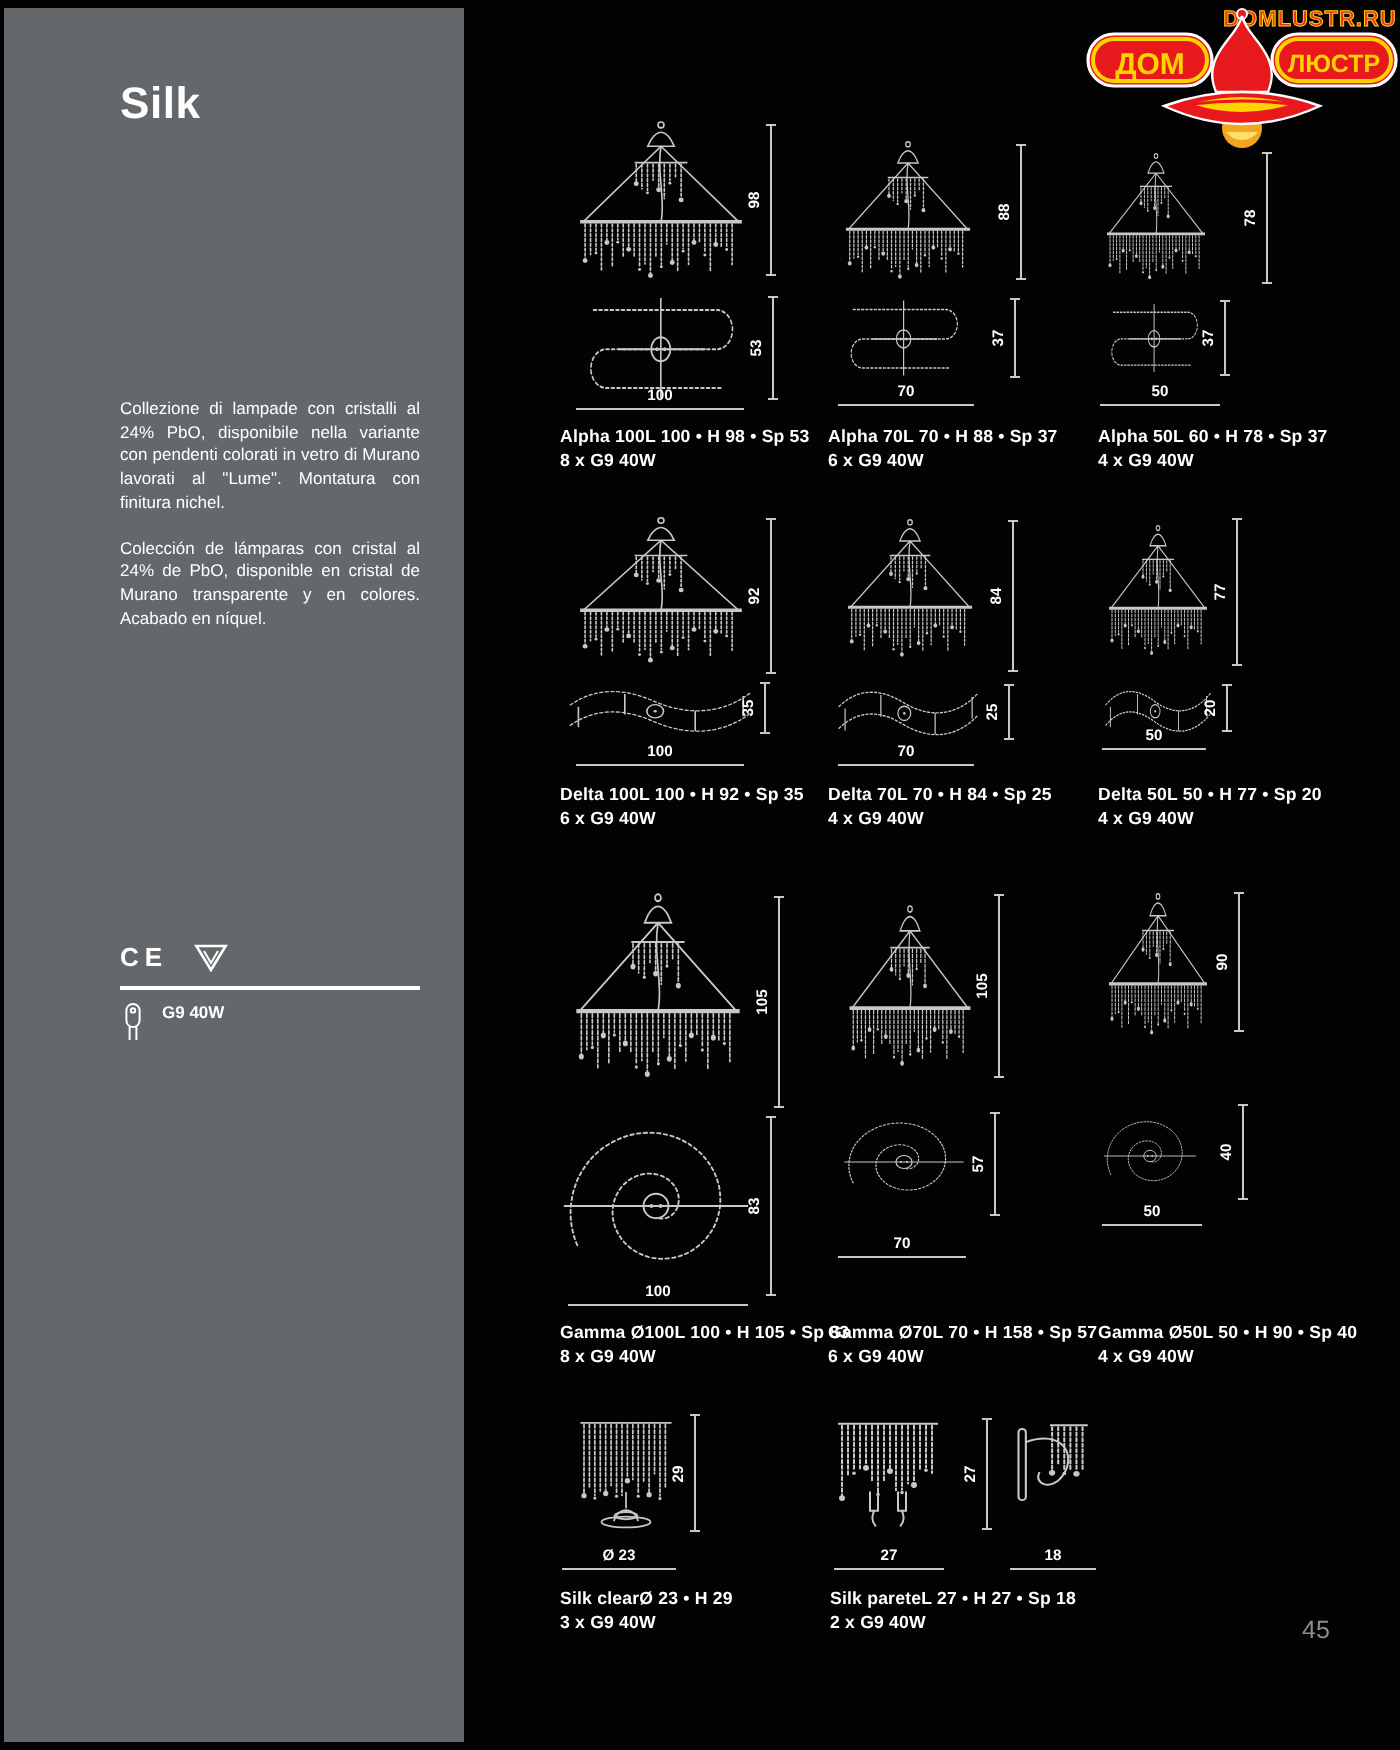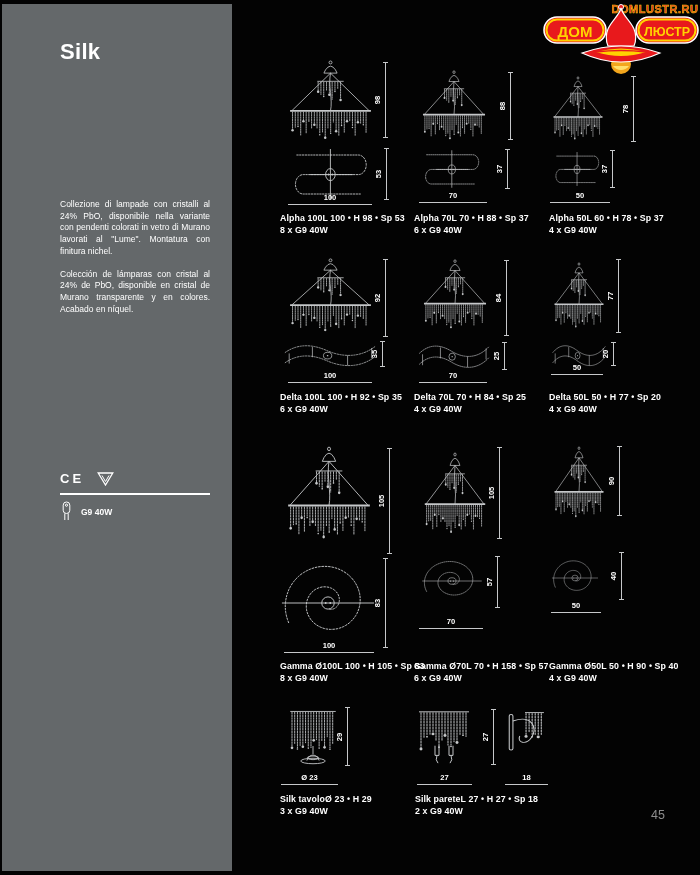--- a/index.html
+++ b/index.html
@@ -7,21 +7,21 @@
   body{font-family:"Liberation Sans",sans-serif}
   .page{position:relative;width:700px;height:875px;background:#030303;overflow:hidden}
   
   .sidebar{position:absolute;left:2px;top:4px;width:230px;height:867px;background:#64686a}
   .side-title{position:absolute;left:58px;top:35px;font-size:22px;font-weight:bold;color:#fff;letter-spacing:.3px}
   .side-text{position:absolute;left:58px;top:195px;width:150px;color:#fff}
   .side-text p{font-size:8.5px;line-height:11.7px;text-align:justify;white-space:pre-line;margin-bottom:11px}
   .cert-row{position:absolute;left:58px;top:467px;display:flex;align-items:center;gap:13px}
   .ce-text{font-size:13px;font-weight:bold;color:#fff;letter-spacing:3px}
   .divider{position:absolute;left:58px;top:489px;width:150px;height:2px;background:#fff}
-  .lamp-row{position:absolute;left:59px;top:497px;display:flex;align-items:center;gap:9px}
+  .lamp-row{position:absolute;left:59px;top:497px;display:flex;align-items:flex-start;gap:9px}
   .lamp-label{font-size:8.5px;font-weight:bold;color:#fff}
   
   .fig{position:absolute;overflow:visible}
   .vdim{position:absolute;width:1px;background:#c6c8ca}
   .vdim::before,.vdim::after{content:"";position:absolute;left:-2px;width:5px;height:1px;background:#c6c8ca}
   .vdim::before{top:0}.vdim::after{bottom:0}
   .vdim span{position:absolute;left:-8px;top:50%;transform:translate(-50%,-50%) rotate(-90deg);font-size:7.6px;font-weight:bold;color:#fff;white-space:nowrap}
   .hdim{position:absolute;height:13px;border-bottom:1px solid #c6c8ca;text-align:center}
   .hdim span{display:block;font-size:7.6px;font-weight:bold;color:#fff;line-height:11px}
   .caption{position:absolute;color:#fff;white-space:nowrap}
@@ -441,21 +441,21 @@
     <svg class="fig" style="left:285px;top:706px;width:56px;height:60px">
         <use href="#sv-tavolo"></use>
       </svg>
     <div class="vdim" style="left:347px;top:707px;height:59px">
         <span>29</span>
       </div>
     <div class="hdim" style="left:281px;top:772px;width:57px">
         <span>Ø 23</span>
       </div>
     <div class="caption" style="left:280px;top:793px">
-      <div class="cap1"><span>Silk tavolo</span><span class="cap-dims">Ø 23 • H 29</span></div>
+      <div class="cap1"><span>Silk clear</span><span class="cap-dims">Ø 23 • H 29</span></div>
       <div class="cap2">3 x G9 40W</div>
     </div>
   </div>
 
   <div>
     <svg class="fig" style="left:415px;top:707px;width:58px;height:60px">
         <use href="#sv-parete-f"></use>
       </svg>
     <div class="vdim" style="left:493px;top:709px;height:56px">
         <span>27</span>

